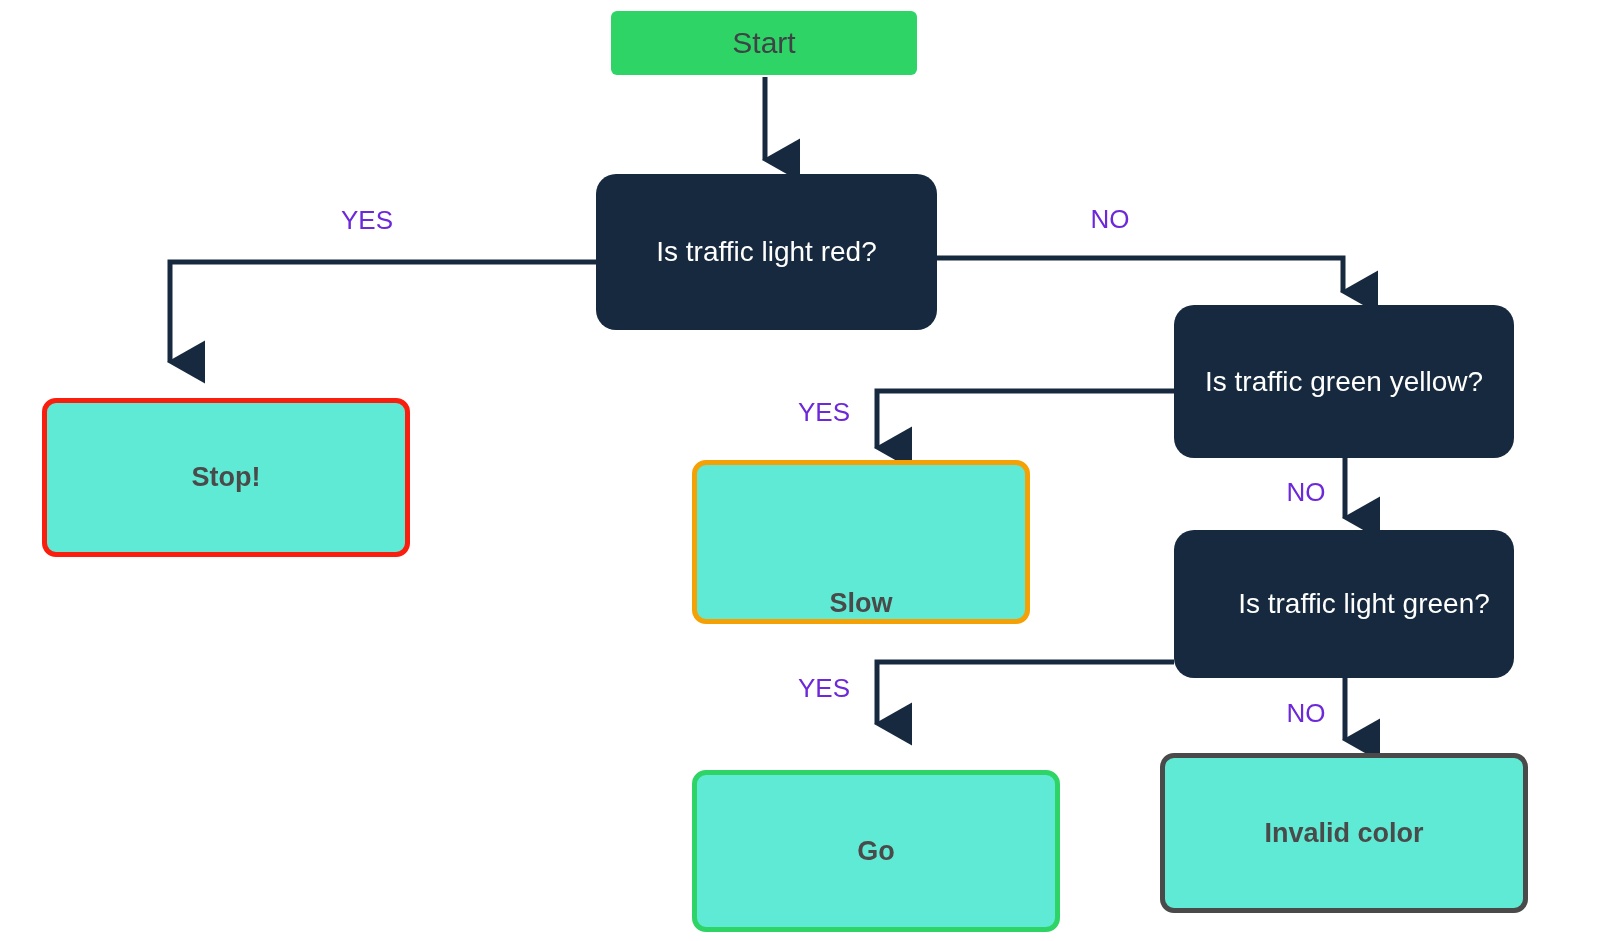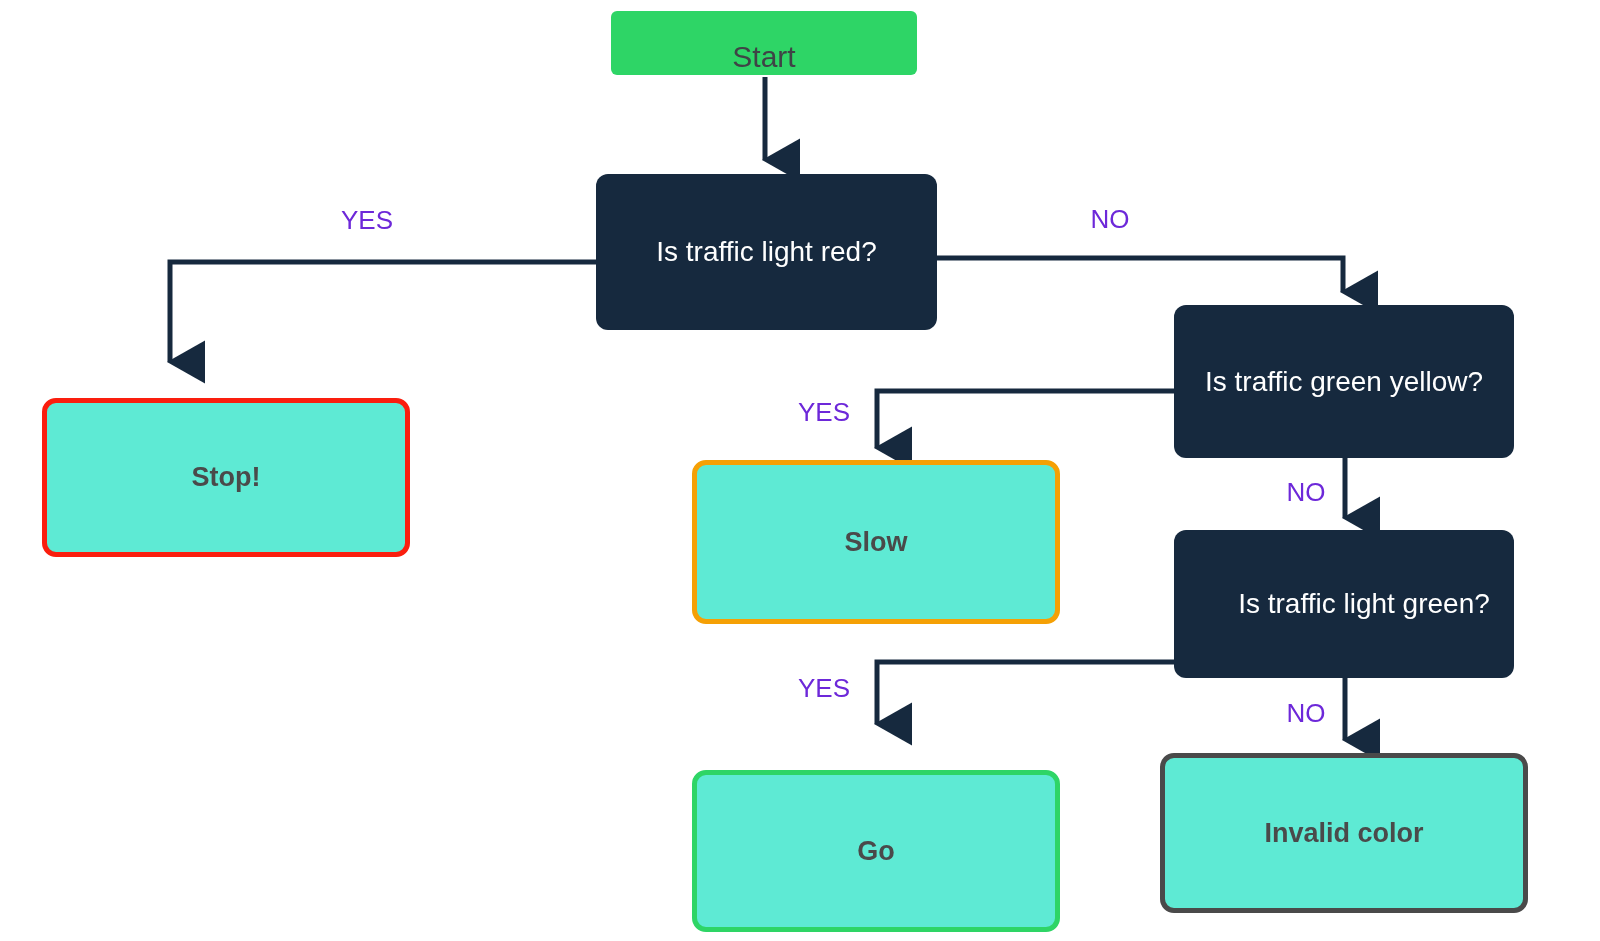--- a/index.html
+++ b/index.html
@@ -46,21 +46,21 @@
     border: none;
     border-radius: 6px;
     color: #3F4346;
     font-size: 30px;
     font-weight: 400;
   }
   
   .node.decision {
     background: #16293E;
     border: none;
-    border-radius: 12px;
+    border-radius: 20px;
     color: #ffffff;
     font-size: 28px;
     font-weight: 400;
   }
   
   .node.outcome {
     background: #5eead4;
     color: #4A4A4A;
     font-size: 27px;
     font-weight: bold;
@@ -111,37 +111,37 @@
      Is traffic light green? --&gt;
     <path d="M 1345 458 L 1345 518" fill="none" stroke="#16293E" stroke-width="5" marker-end="url(#arrowhead)"></path>
 
      Go --&gt;
     <path d="M 1174 662 L 877 662 L 877 724" fill="none" stroke="#16293E" stroke-width="5" stroke-linejoin="miter" marker-end="url(#arrowhead)"></path>
 
      Invalid color --&gt;
     <path d="M 1345 678 L 1345 740" fill="none" stroke="#16293E" stroke-width="5" marker-end="url(#arrowhead)"></path>
   </svg>
 
-  <div class="node terminal-start" id="node-start" style="left:611px; top:11px; width:306px; height:64px;align-items:flex-end;">
+  <div class="node terminal-start" id="node-start" style="left:611px; top:11px; width:306px; height:64px;">
     <span class="node-label">Start</span>
   </div>
 
   <div class="node decision" id="node-is-red" style="left:596px; top:174px; width:341px; height:156px;">
     <span class="node-label">Is traffic light red?</span>
   </div>
 
   <div class="node outcome stroke-red" id="node-stop" style="left:42px; top:398px; width:368px; height:159px;">
     <span class="node-label">Stop!</span>
   </div>
 
   <div class="node decision" id="node-is-yellow" style="left:1174px; top:305px; width:340px; height:153px;">
     <span class="node-label">Is traffic green yellow?</span>
   </div>
 
-  <div class="node outcome stroke-orange" id="node-slow" style="left:692px; top:460px; width:368px; height:164px;">
+  <div class="node outcome stroke-orange" id="node-slow" style="left:692px; top:460px; width:338px; height:164px;align-items:flex-end;">
     <span class="node-label">Slow</span>
   </div>
 
   <div class="node decision" id="node-is-green" style="left:1174px; top:530px; width:340px; height:148px;padding-left:40px;">
     <span class="node-label">Is traffic light green?</span>
   </div>
 
   <div class="node outcome stroke-green" id="node-go" style="left:692px; top:750px; width:368px; height:162px;">
     <span class="node-label">Go</span>
   </div>

